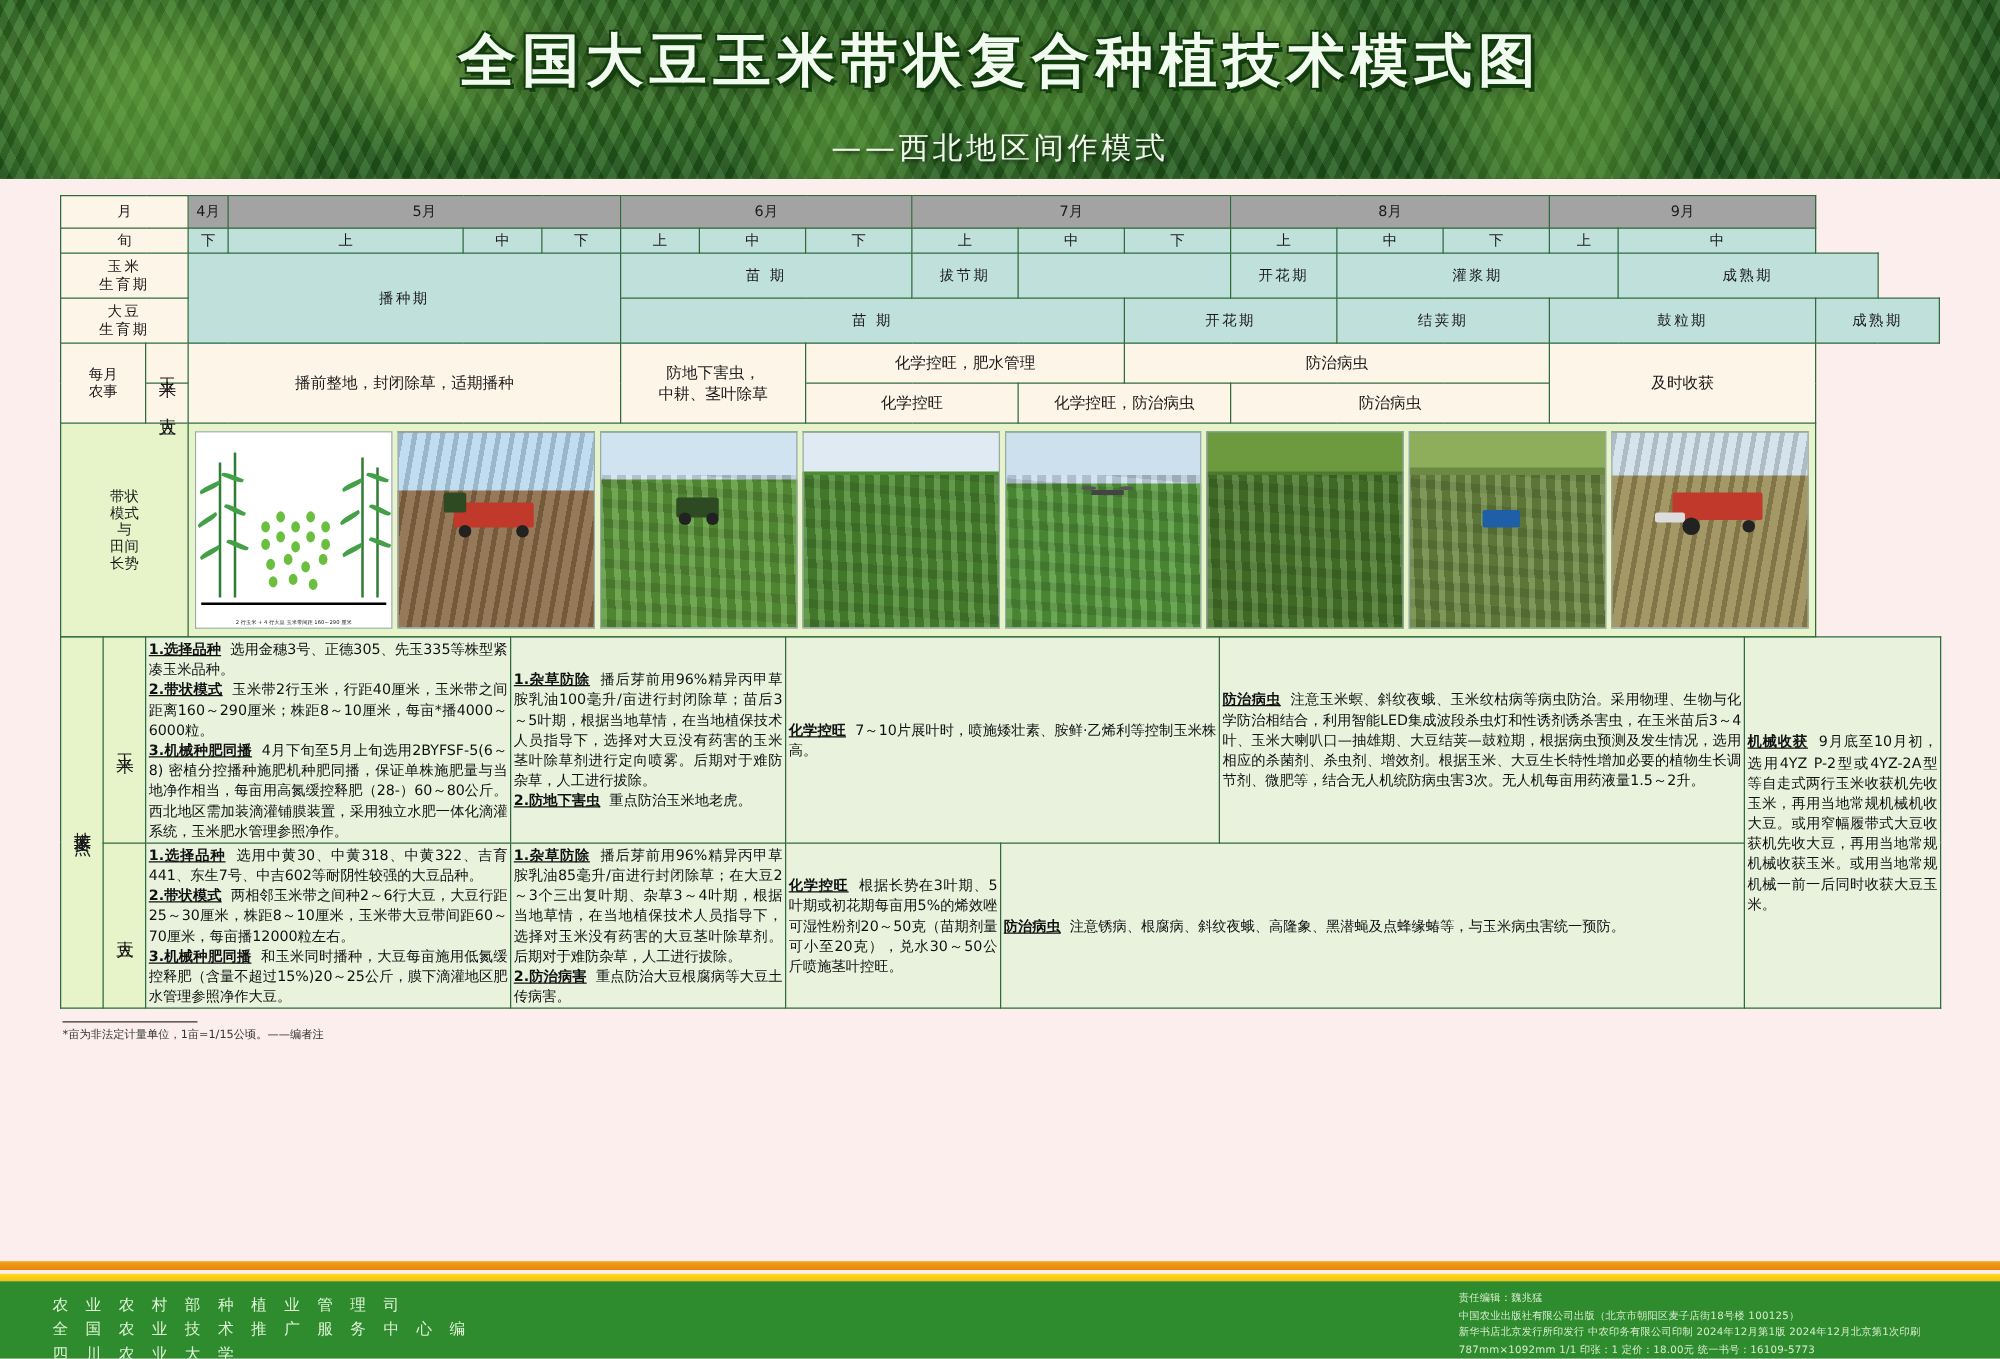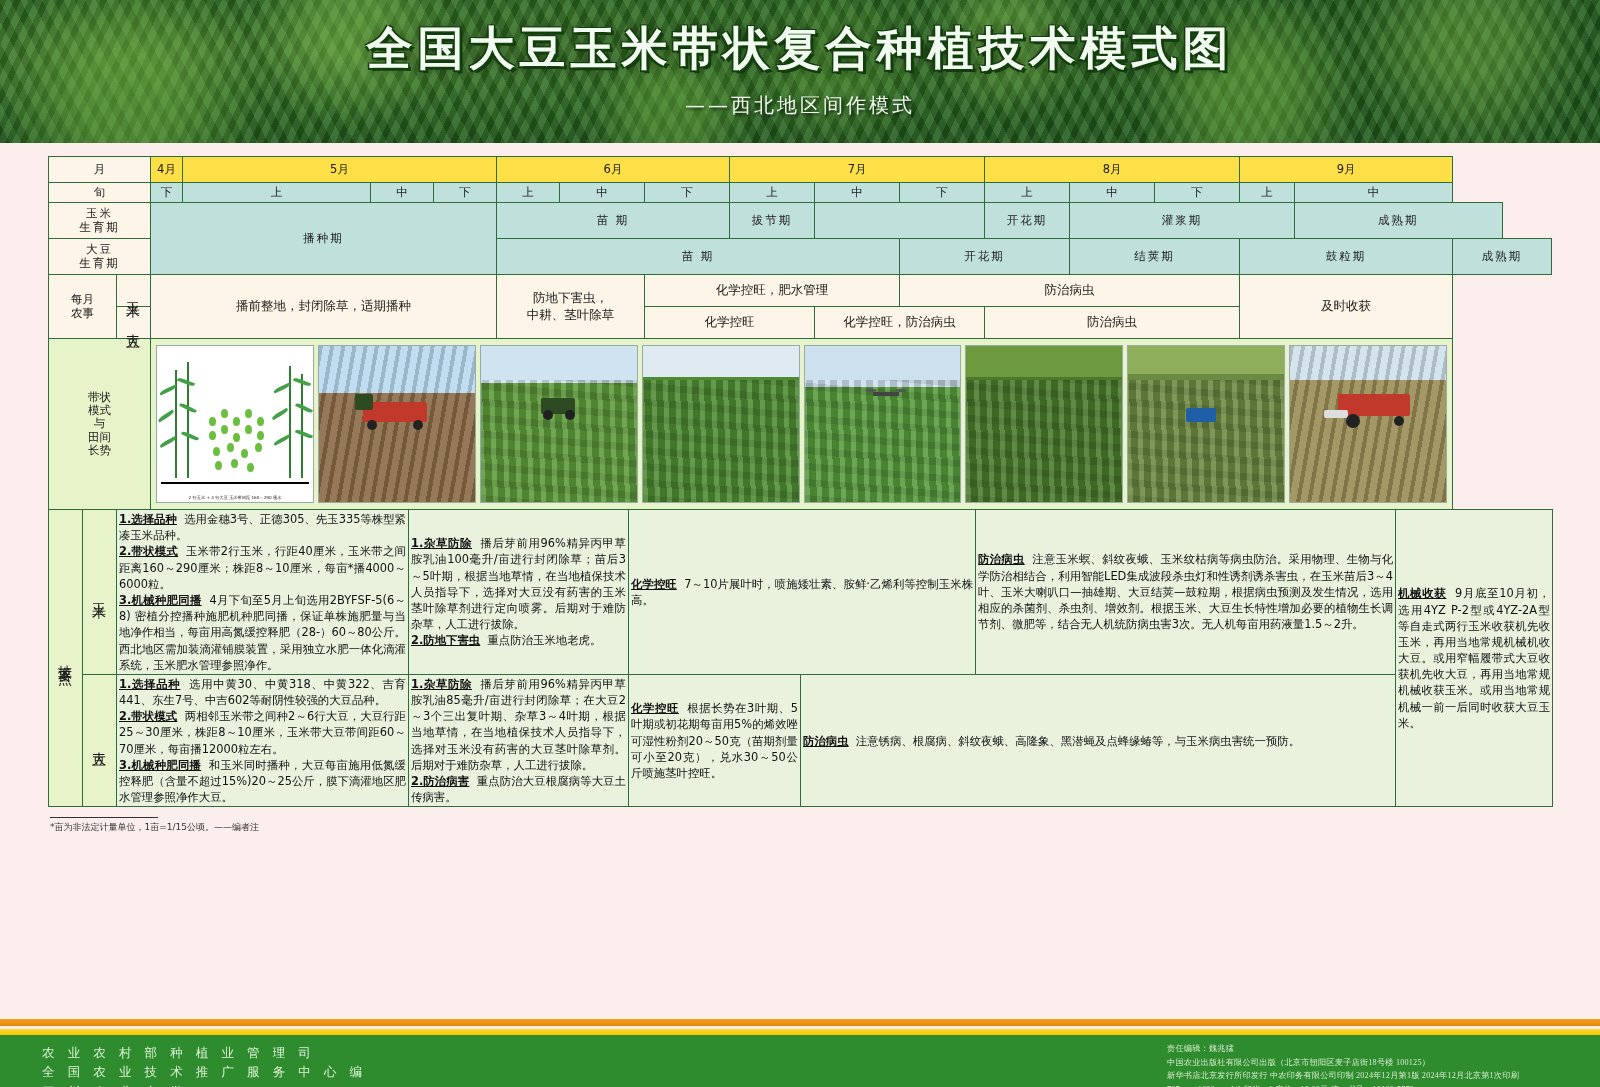--- a/index.html
+++ b/index.html
@@ -35,35 +35,35 @@
   }
   .banner-inner { position: relative; z-index: 3; text-align: center; padding-top: 18px; }
   .main-title {
     font-size: 46px; font-weight: bold; letter-spacing: 5px; color: #f2fbef;
     text-shadow:
       3px 3px 0 #123d0c, -1.5px -1.5px 0 #123d0c, 1.5px -1.5px 0 #123d0c,
       -1.5px 1.5px 0 #123d0c, 0 0 14px rgba(0,0,0,.55);
     font-family: "DejaVu Sans", sans-serif;
   }
   .sub-title {
-    margin-top: 12px; font-size: 20px; letter-spacing: 3px; color: #eef9ea;
+    margin-top: 22px; font-size: 24px; letter-spacing: 3px; color: #eef9ea;
     text-shadow: 2px 2px 3px rgba(0,0,0,.7);
   }
 
   
   .sheet { padding: 13px 48px 0 48px; position: relative; }
 
   table.grid { border-collapse: collapse; width: 1504px; table-layout: fixed; }
   table.grid td, table.grid th {
     border: 1px solid #2f6b3d;
     text-align: center; vertical-align: middle;
     font-size: 11.5px; color: #1a1a1a; padding: 1px 2px;
     font-family: "DejaVu Sans", sans-serif;
   }
-  .row-month td { background: #fde047; height: 26px; font-size: 15px; }
+  .row-month td { background: #a3a3a3; height: 26px; font-size: 15px; }
   .row-xun td { background: #bfe0db; height: 20px; font-size: 12px; }
   .lbl { background: #fdf6e8 !important; font-size: 14px; width: 68px; line-height: 1.15; }
   .lbl-green { background: #e7f3c9 !important; }
   .growth td { background: #bfe0db; height: 36px; font-size: 12.5px; letter-spacing: 2px; }
   .farm td.cell { background: #fdf6e8; height: 32px; font-size: 12.5px; }
   .vert {
     writing-mode: vertical-rl; text-orientation: upright;
     letter-spacing: 2px; font-size: 14px; margin: 0 auto; display: inline-block;
   }
   .sub-lbl { background: #fdf6e8 !important; width: 34px; font-size: 13px; }
@@ -126,23 +126,22 @@
   .footnote span.rule {
     display:block; width:108px; border-top:1px solid #333; margin-bottom:3px;
   }
 
   
   .footer-wrap { position:absolute; left:0; right:0; bottom:0; }
   .bar-orange { height: 7px; background: linear-gradient(#f0a31a, #e8860d); }
   .bar-gap { height: 3px; background: #fdeeee; }
   .bar-yellow { height: 6px; background: linear-gradient(#ffd92e, #f5c300); }
   .footer {
-    height: 52px; background: #2e8b2e; position: relative;
+    height: 62px; background: #2e8b2e; position: relative;
     color: #fff;
-    font-family: Liberation Serif, serif;
   }
   .f-left {
     position:absolute; left:42px; top:9px; font-size:12.5px; line-height:1.55;
     letter-spacing:5px; color:#ddf3d4;
   }
   .f-mid {
     position:absolute; left:560px; top:22px; font-size:14px; letter-spacing:4px; color:#fff;
   }
   .f-right {
     position:absolute; left:1167px; top:7px; font-size:8.2px; line-height:1.65;

